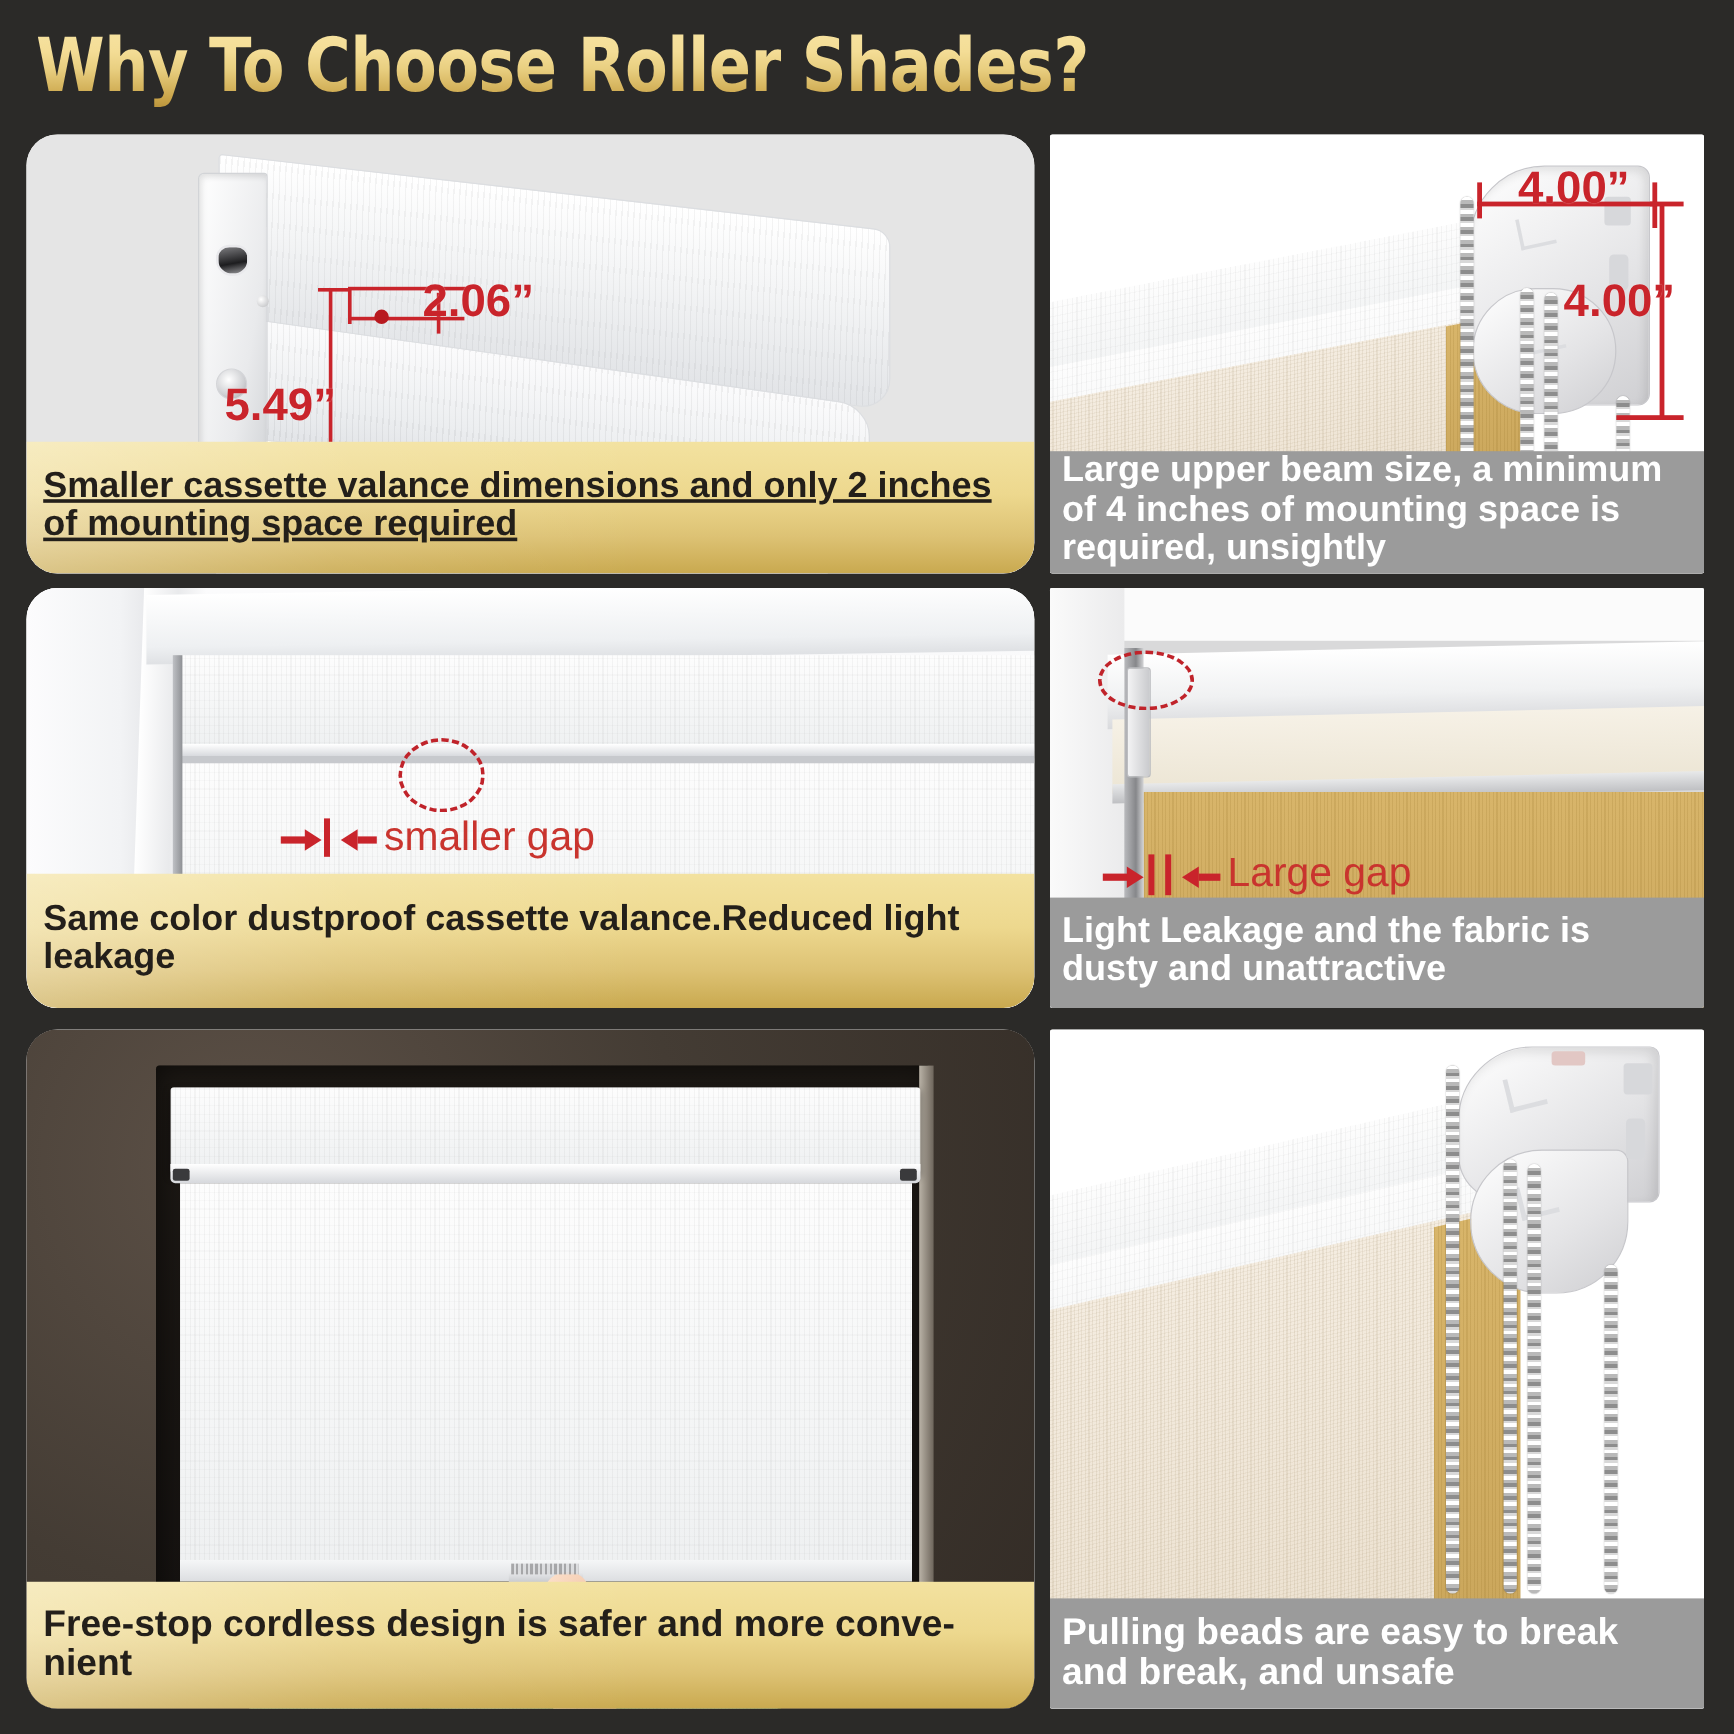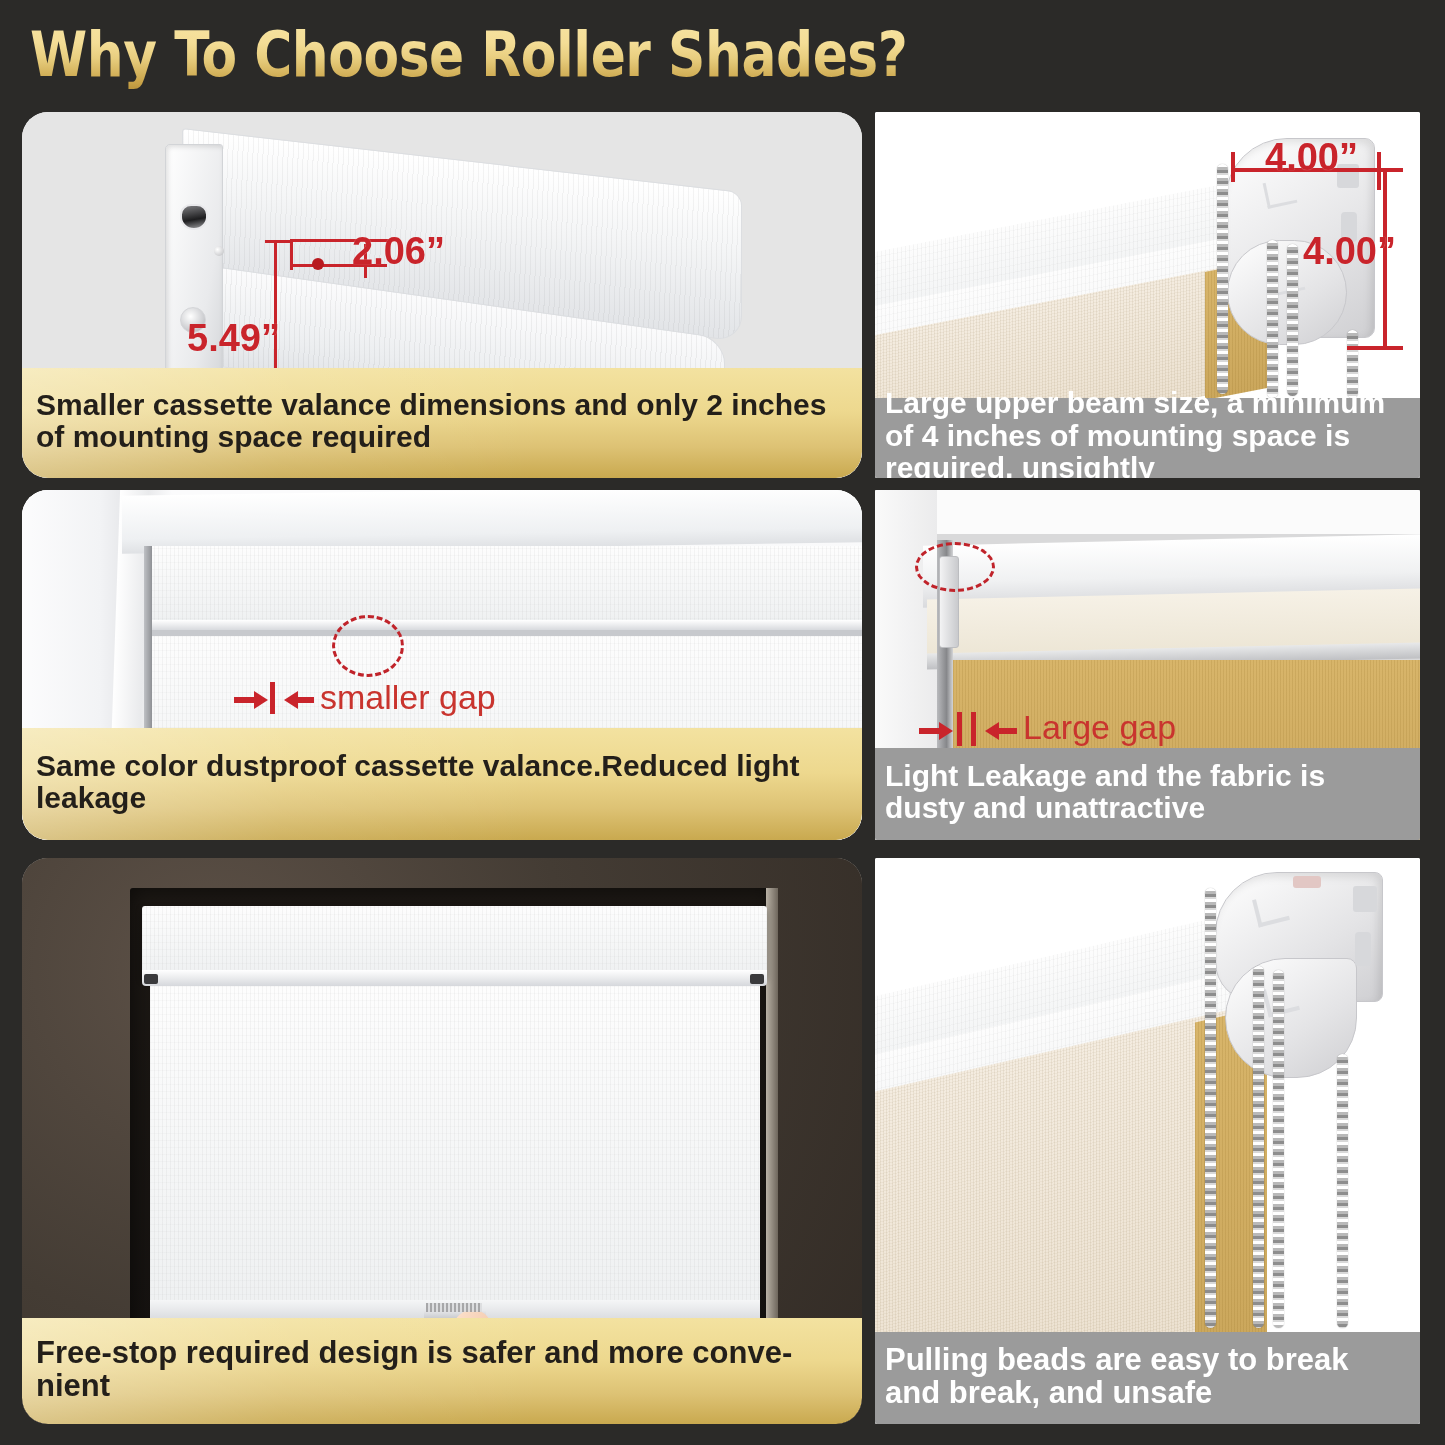--- a/index.html
+++ b/index.html
@@ -149,21 +149,21 @@
     <div class="rline" style="left:268px; top:127px; width:100px; height:3px;"></div>
 
     <div class="rline" style="left:252px; top:130px; width:3px; height:197px;"></div>
     <div class="rline" style="left:243px; top:128px; width:26px; height:3px;"></div>
     <div class="rline" style="left:243px; top:324px; width:26px; height:3px;"></div>
 
     <div class="dimtext" style="left:330px; top:118px; font-size:38px;">2.06”</div>
     <div class="dimtext" style="left:165px; top:205px; font-size:38px;">5.49”</div>
   </div>
 
-  <div class="cap cap-gold" style="height:110px;">
+  <div class="cap cap-gold" style="height:110px;text-decoration:underline;">
     <span class="cap-txt" style="font-size:30px;">Smaller cassette valance dimensions and only 2 inches of mounting space required</span>
   </div>
 </div>
 
 <div class="panel right" style="left:875px; top:112px; width:545px; height:366px;">
   <div class="photo" style="background:#fff;">
 
     <div class="tex-white" style="position:absolute;left:-10px;top:60px;width:420px;height:90px;
                 transform:skewY(-11deg);transform-origin:right top;border-radius:4px;"></div>
     <div class="tex-white" style="position:absolute;left:-10px;top:118px;width:400px;height:145px;
@@ -192,21 +192,21 @@
     <div class="rline" style="left:356px;top:40px;width:4px;height:30px;"></div>
     <div class="rline" style="left:502px;top:40px;width:4px;height:38px;"></div>
     <div class="rline" style="left:508px;top:58px;width:4px;height:180px;"></div>
     <div class="rline" style="left:500px;top:56px;width:28px;height:4px;"></div>
     <div class="rline" style="left:472px;top:234px;width:56px;height:4px;"></div>
 
     <div class="dimtext" style="left:390px;top:24px;font-size:38px;">4.00”</div>
     <div class="dimtext" style="left:428px;top:118px;font-size:38px;">4.00”</div>
   </div>
 
-  <div class="cap cap-gray" style="height:80px; padding-left:10px;">
+  <div class="cap cap-gray" style="height:102px; padding-left:10px;">
     <span class="cap-txt" style="font-size:30px;">Large upper beam size, a minimum of 4 inches of mounting space is required, unsightly</span>
   </div>
 </div>
 
 <div class="panel left" style="left:22px; top:490px; width:840px; height:350px;">
   <div class="photo" style="background:linear-gradient(180deg,#fbfbfc,#f2f3f4);">
 
     <div style="position:absolute;left:0;top:0;width:112px;height:100%;
                 background:linear-gradient(90deg,#fcfcfd,#f2f3f5 70%,#e2e3e6);"></div>
     <div style="position:absolute;left:92px;top:0;width:52px;height:100%;
@@ -331,21 +331,21 @@
                 border-radius:30px 24px 16px 22px;transform:rotate(-4deg);"></div>
     <div style="position:absolute;left:432px;top:452px;width:38px;height:44px;
                 background:linear-gradient(130deg,#fde2cd,#f0c2a4);border-radius:18px 18px 6px 6px;
                 transform:rotate(-8deg);"></div>
 
     <div style="position:absolute;left:404px;top:445px;width:56px;height:9px;
                 background:repeating-linear-gradient(90deg,#9a9a9c 0 2px,#dadbdd 2px 4px);opacity:.85;"></div>
   </div>
 
   <div class="cap cap-gold" style="height:106px;">
-    <span class="cap-txt" style="font-size:31px;">Free-stop required design is safer and more conve-nient</span>
+    <span class="cap-txt" style="font-size:31px;">Free-stop cordless design is safer and more conve-nient</span>
   </div>
 </div>
 
 <div class="panel right" style="left:875px; top:858px; width:545px; height:566px;">
   <div class="photo" style="background:#fff;">
 
     <div class="tex-white" style="position:absolute;left:-10px;top:48px;width:400px;height:96px;
                 transform:skewY(-13deg);transform-origin:right top;border-radius:4px;"></div>
 
     <div class="tex-white" style="position:absolute;left:-10px;top:110px;width:382px;height:120px;

